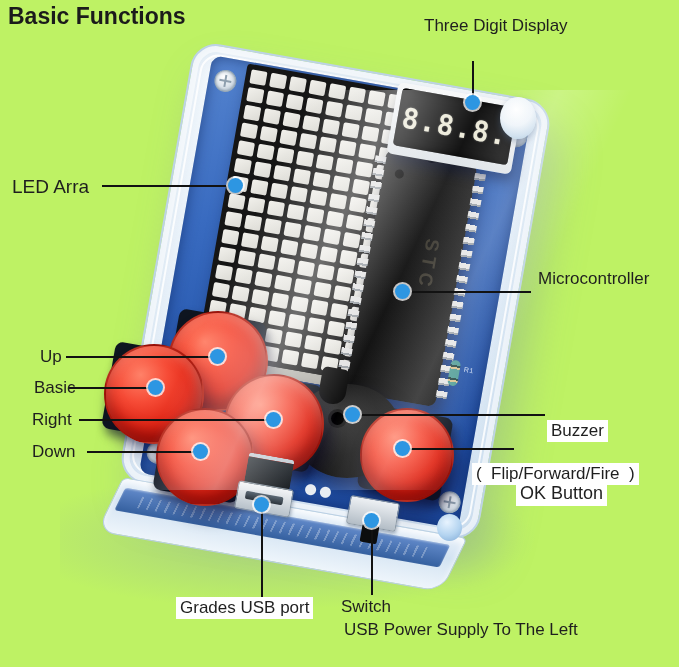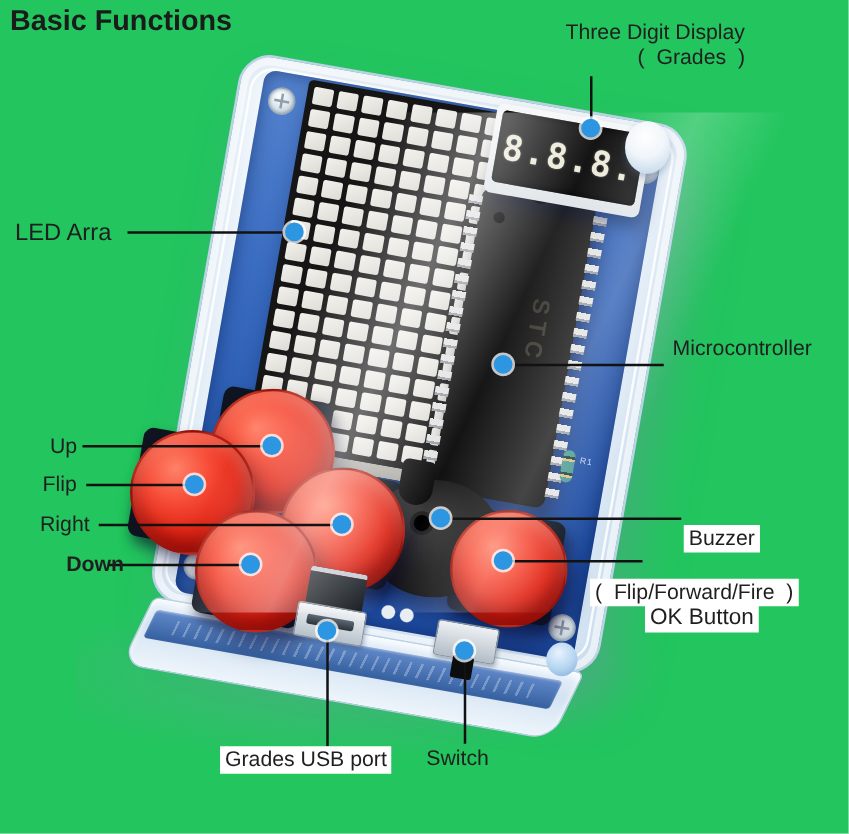--- a/index.html
+++ b/index.html
@@ -1,23 +1,23 @@
 <!DOCTYPE html>
 <html><head>
 <meta charset="utf-8">
 <style>
   html,body{margin:0;padding:0;background:#fff;}
-  #stage{position:relative;width:679px;height:667px;background:#22c55e;overflow:hidden;
+  #stage{position:relative;width:679px;height:667px;background:#bef264;overflow:hidden;
          font-family:"Liberation Sans",sans-serif;color:#1e1e1e;}
 
   
   .page-title{position:absolute;left:8px;top:3px;font-size:23px;font-weight:700;color:#1b1b1b;z-index:20;}
   .lbl{position:absolute;font-size:17px;font-weight:500;color:#1f1f1f;background:#ffffff;
        padding:1px 4px;line-height:1.2;z-index:20;white-space:nowrap;text-align:center;}
-  .lbl.center{text-align:right;}
+  .lbl.center{text-align:left;}
   .pre{white-space:pre;}
   .line-h{position:absolute;height:2px;background:#121212;z-index:18;}
   .line-v{position:absolute;width:2px;background:#121212;z-index:18;}
   .dot{position:absolute;width:15px;height:15px;border-radius:50%;background:#2d96e2;
        box-shadow:0 0 0 2px rgba(255,255,255,0.75);z-index:19;}
 
   
   .ground-shadow{position:absolute;left:60px;top:470px;width:480px;height:140px;z-index:0;
       background:radial-gradient(ellipse at 45% 50%, rgba(130,150,175,0.38), rgba(130,150,175,0) 70%);}
   .device-case{position:absolute;left:195px;top:40px;width:360px;height:442px;
@@ -326,59 +326,59 @@
   <div class="usb-recept"></div>
   <div class="usb-port"></div>
   <div class="solder-pads"></div>
   <div class="power-switch"></div>
   <div class="switch-lever"></div>
 
   <div class="glare"></div>
 
   <div class="lbl center" style="left:420px;top:15px;width:172px;background:transparent;">
     <div>Three Digit Display</div>
-    <div class="pre">(  Grades  )</div>
   </div>
   <div class="line-v" style="left:472px;top:61px;height:42px;"></div>
   <div class="dot" style="left:465px;top:95px;"></div>
 
   <div class="lbl" style="left:8px;top:175px;font-size:19px;background:transparent;">LED Arra</div>
   <div class="line-h" style="left:102px;top:185px;width:134px;"></div>
   <div class="dot" style="left:228px;top:178px;"></div>
 
   <div class="lbl" style="left:534px;top:268px;background:transparent;">Microcontroller</div>
   <div class="line-h" style="left:403px;top:291px;width:128px;"></div>
   <div class="dot" style="left:395px;top:284px;"></div>
 
   <div class="lbl" style="left:36px;top:346px;background:transparent;">Up</div>
   <div class="line-h" style="left:66px;top:356px;width:152px;"></div>
   <div class="dot" style="left:210px;top:349px;"></div>
 
-  <div class="lbl" style="left:30px;top:377px;background:transparent;">Flip</div>
+  <div class="lbl" style="left:30px;top:377px;background:transparent;">Basic</div>
   <div class="line-h" style="left:69px;top:387px;width:87px;"></div>
   <div class="dot" style="left:148px;top:380px;"></div>
 
   <div class="lbl" style="left:28px;top:409px;background:transparent;">Right</div>
   <div class="line-h" style="left:79px;top:419px;width:195px;"></div>
   <div class="dot" style="left:266px;top:412px;"></div>
 
-  <div class="lbl" style="left:49px;top:441px;background:transparent;font-weight:bold;">Down</div>
+  <div class="lbl" style="left:28px;top:441px;background:transparent;">Down</div>
   <div class="line-h" style="left:87px;top:451px;width:114px;"></div>
   <div class="dot" style="left:193px;top:444px;"></div>
 
   <div class="lbl" style="left:547px;top:420px;">Buzzer</div>
   <div class="line-h" style="left:353px;top:414px;width:192px;"></div>
   <div class="dot" style="left:345px;top:407px;"></div>
 
   <div class="lbl" style="left:516px;top:438px;font-size:18px;margin-top:44px;">OK Button</div>
   <div class="lbl pre" style="left:472px;top:463px;">(  Flip/Forward/Fire  )</div>
   <div class="line-h" style="left:403px;top:448px;width:111px;"></div>
   <div class="dot" style="left:395px;top:441px;"></div>
 
   <div class="lbl" style="left:176px;top:597px;">Grades USB port</div>
   <div class="line-v" style="left:261px;top:505px;height:92px;"></div>
   <div class="dot" style="left:254px;top:497px;"></div>
 
   <div class="lbl" style="left:337px;top:596px;background:transparent;">Switch</div>
+  <div class="lbl" style="left:340px;top:619px;background:transparent;">USB Power Supply To The Left</div>
   <div class="line-v" style="left:371px;top:521px;height:74px;"></div>
   <div class="dot" style="left:364px;top:513px;"></div>
 
 </div>
 
 </body></html>

